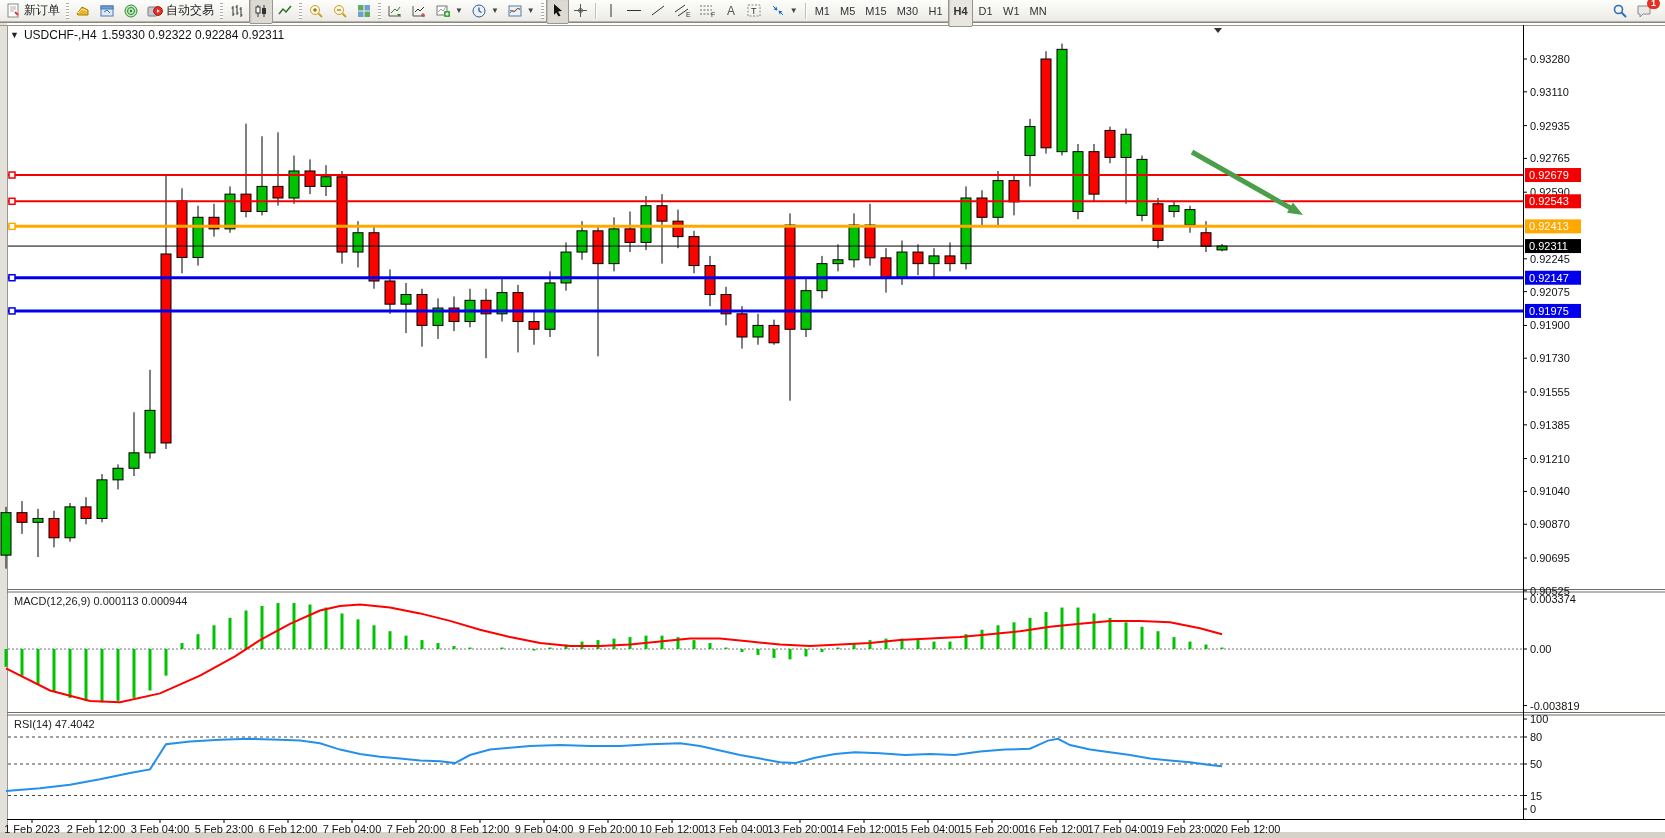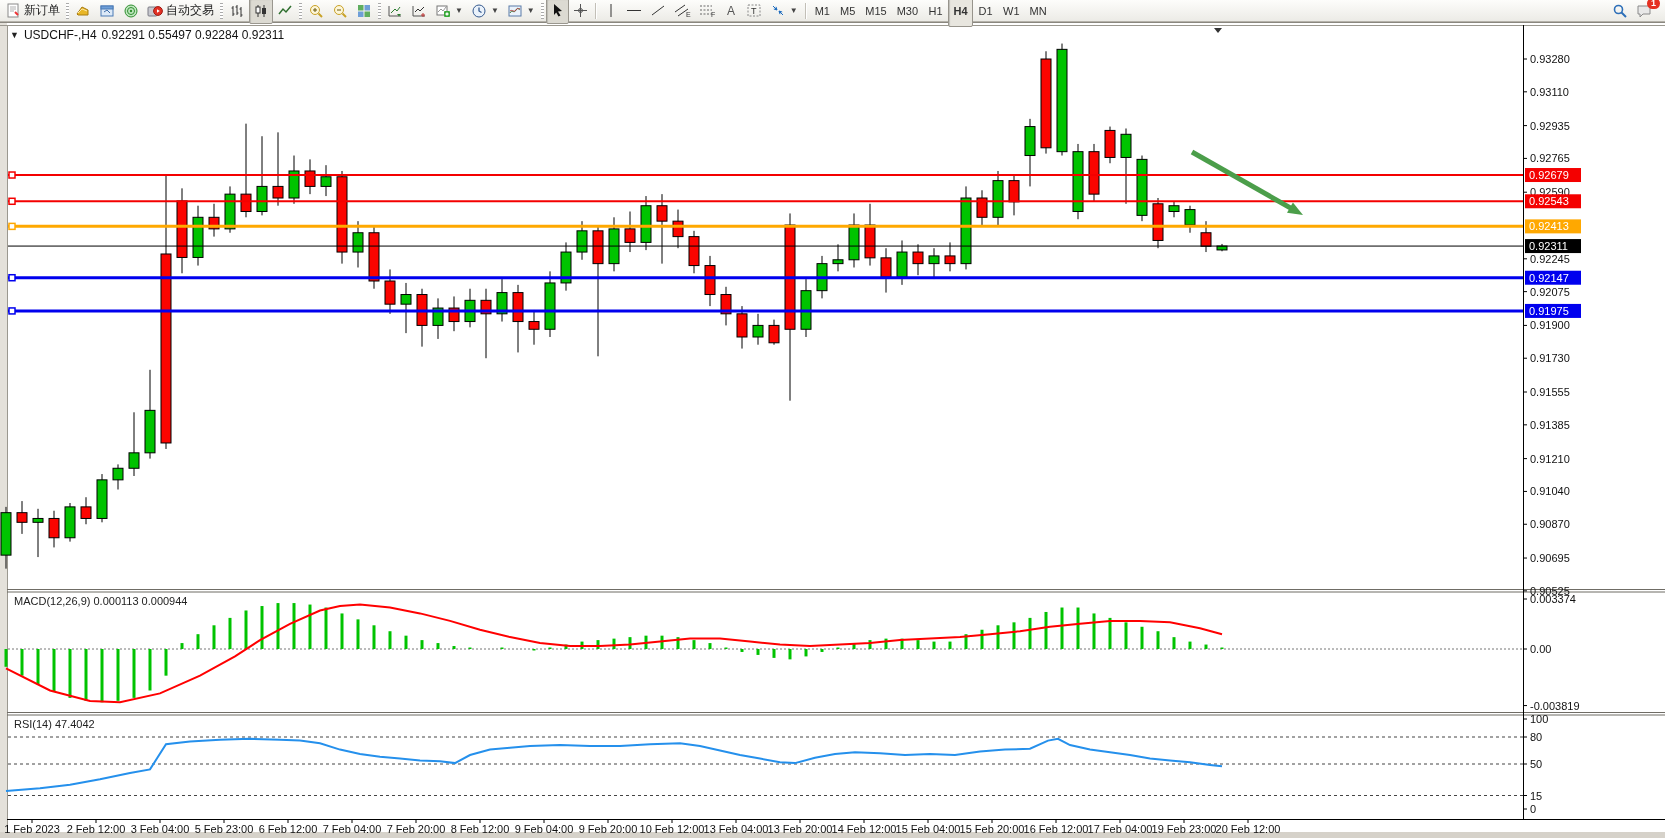--- a/index.html
+++ b/index.html
@@ -289,21 +289,21 @@
         </svg>
     </span>
     <span class="cnt">1</span>
   </button>
 </div>
 
 <div class="chart-window">
   <div class="chart-title">
     <span class="tri">▼</span>
     <span>USDCHF-,H4</span>
-    <span>0.92291 0.55497 0.92284 0.92311</span>
+    <span>1.59330 0.92322 0.92284 0.92311</span>
   </div>
   <svg id="chart-svg" width="1665" height="816" viewBox="0 22 1665 816" style="position:absolute;left:0;top:0;">
       <rect x="0" y="22" width="1665" height="816" fill="#ffffff"></rect>
       <rect x="0" y="22" width="7" height="811" fill="#e4e1da"></rect>
       <rect x="0" y="831" width="1665" height="7" fill="#d6d2ca"></rect>
       <line x1="7.5" y1="24" x2="7.5" y2="831" stroke="#9b988f"></line>
       <line x1="0" y1="24.5" x2="1665" y2="24.5" stroke="#9b988f"></line>
       <line x1="7" y1="588.5" x2="1665" y2="588.5" stroke="#6f6c65"></line>
       <line x1="7" y1="591" x2="1665" y2="591" stroke="#6f6c65"></line>
       <line x1="7" y1="711.5" x2="1665" y2="711.5" stroke="#6f6c65"></line>

